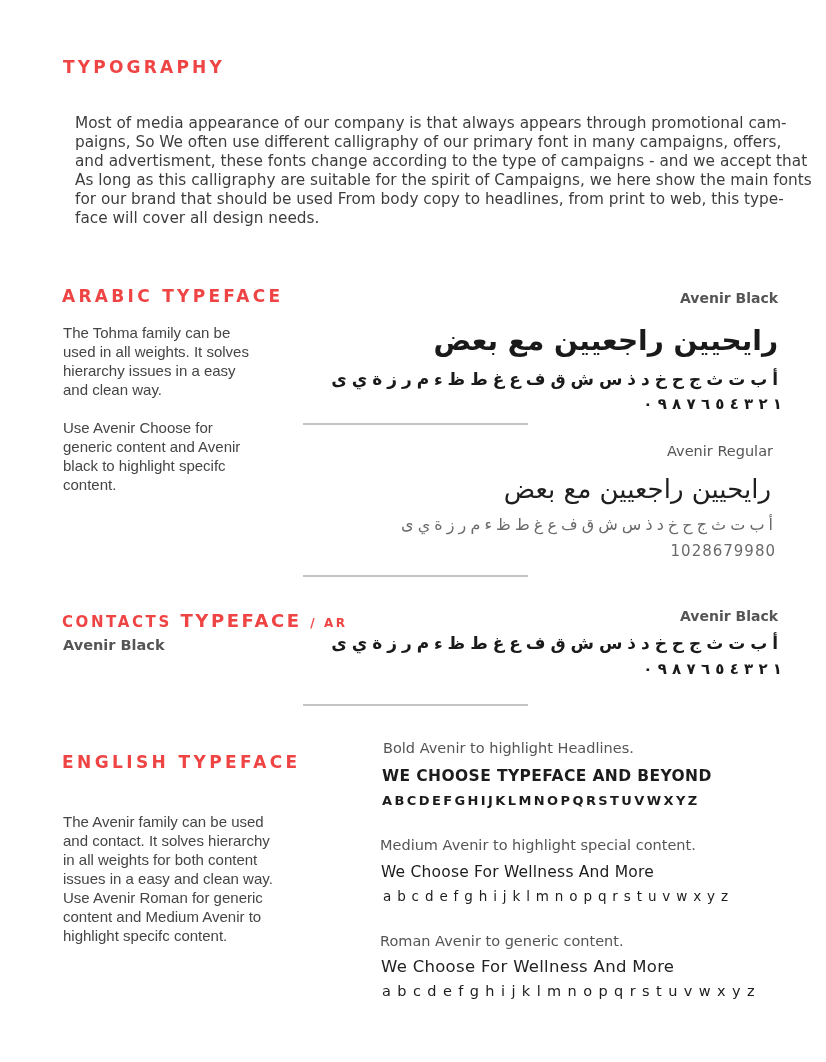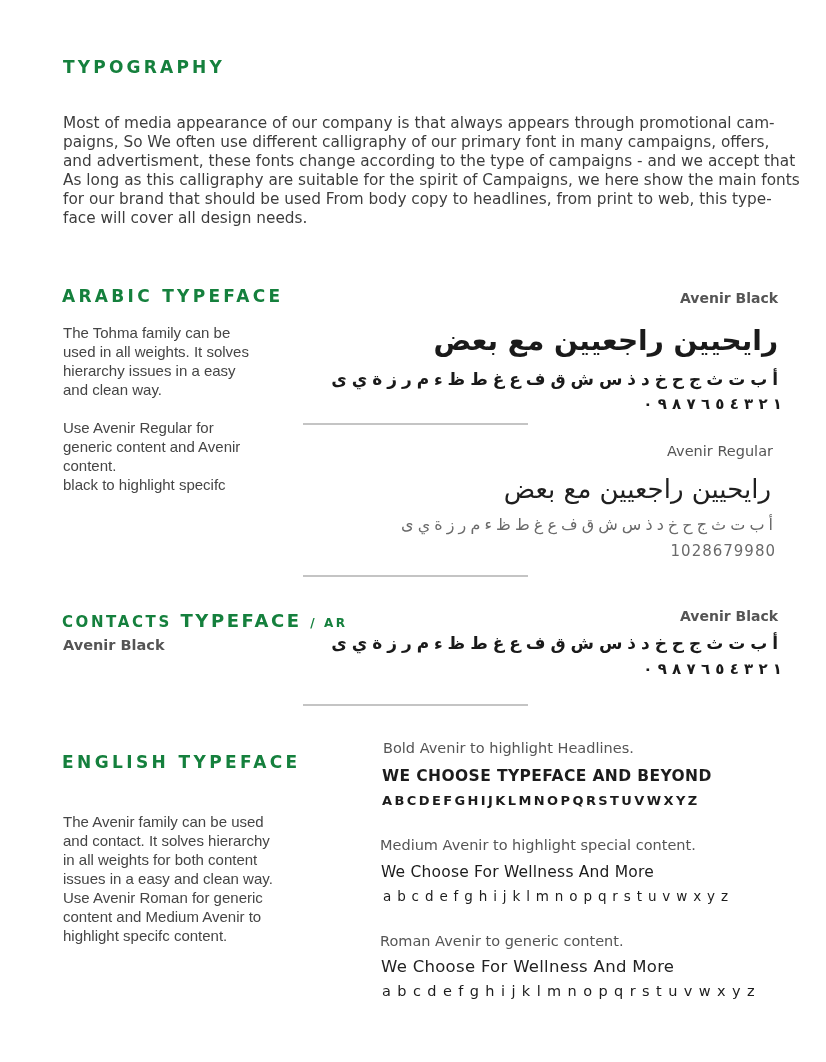--- a/index.html
+++ b/index.html
@@ -1,23 +1,23 @@
 <!DOCTYPE html>
 <html><head>
 <meta charset="utf-8">
 <style>
   html, body { margin: 0; padding: 0; background: #ffffff; }
   body { width: 826px; height: 1062px; position: relative; overflow: hidden;
          font-family: "Liberation Sans", "DejaVu Sans", sans-serif; color: #3a3a3a; }
   .abs { position: absolute; }
-  .heading { font-family: "DejaVu Sans", sans-serif; font-weight: bold; color: #15803d;
+  .heading { font-family: "DejaVu Sans", sans-serif; font-weight: bold; color: #ef4444;
              letter-spacing: 3px; font-size: 17px; white-space: nowrap; }
   .intro { left: 63px; top: 114px; width: 720px; font-family: "DejaVu Sans", sans-serif;
            font-size: 15.3px; line-height: 19px; color: #3d3d3d; }
-  .intro div { white-space: nowrap; }
+  .intro div { white-space: nowrap; margin-left: 12px; }
   .side-text { font-family: "Liberation Sans", sans-serif; font-size: 15px; line-height: 19px; color: #454545; }
   .side-text div { white-space: nowrap; }
   .label-black { font-family: "DejaVu Sans", sans-serif; font-weight: bold; color: #555555; font-size: 14px; white-space: nowrap; }
   .label-regular { font-family: "DejaVu Sans", sans-serif; color: #555555; font-size: 14.5px; white-space: nowrap; }
   .ar { direction: rtl; unicode-bidi: embed; white-space: nowrap; font-family: "DejaVu Sans", sans-serif; text-align: right; }
   .ar-big-black { font-size: 28px; font-weight: bold; color: #1a1a1a; }
   .ar-big-reg { font-size: 26px; color: #1f1f1f; }
   .ar-letters-black { font-size: 17px; font-weight: bold; color: #1a1a1a; word-spacing: -1px; }
   .ar-letters-reg { font-size: 16px; color: #6a6a6a; word-spacing: -1px; }
   .ar-digits-black { font-size: 15px; font-weight: bold; color: #1a1a1a; letter-spacing: 9px; }
@@ -42,24 +42,24 @@
 </div>
 
 <div class="abs heading" style="left:62px; top:286px; font-size:17px; letter-spacing:3.3px;">ARABIC TYPEFACE</div>
 
 <div class="abs side-text" style="left:63px; top:323px;">
   <div>The Tohma family can be</div>
   <div>used in all weights. It solves</div>
   <div>hierarchy issues in a easy</div>
   <div>and clean way.</div>
   <div style="height:19px;"></div>
-  <div>Use Avenir Regular for</div>
+  <div>Use Avenir Choose for</div>
   <div>generic content and Avenir</div>
+  <div>black to highlight specifc</div>
   <div>content.</div>
-  <div>black to highlight specifc</div>
 </div>
 
 <div class="abs label-black" style="right:48px; top:290px;">Avenir Black</div>
 <div class="abs ar ar-big-black" style="right:48px; top:324px;">رايحيين راجعيين مع بعض</div>
 <div class="abs ar ar-letters-black" style="right:48px; top:369px;">أ ب ت ث ج ح خ د ذ س ش ق ف ع غ ط ظ ء م ر ز ة ي ى</div>
 <div class="abs ar ar-digits-black" style="right:44px; top:395px;">١ ٢ ٣ ٤ ٥ ٦ ٧ ٨ ٩ ٠</div>
 
 <div class="abs divider" style="top:423px;"></div>
 
 <div class="abs label-regular" style="right:53px; top:443px;">Avenir Regular</div>

